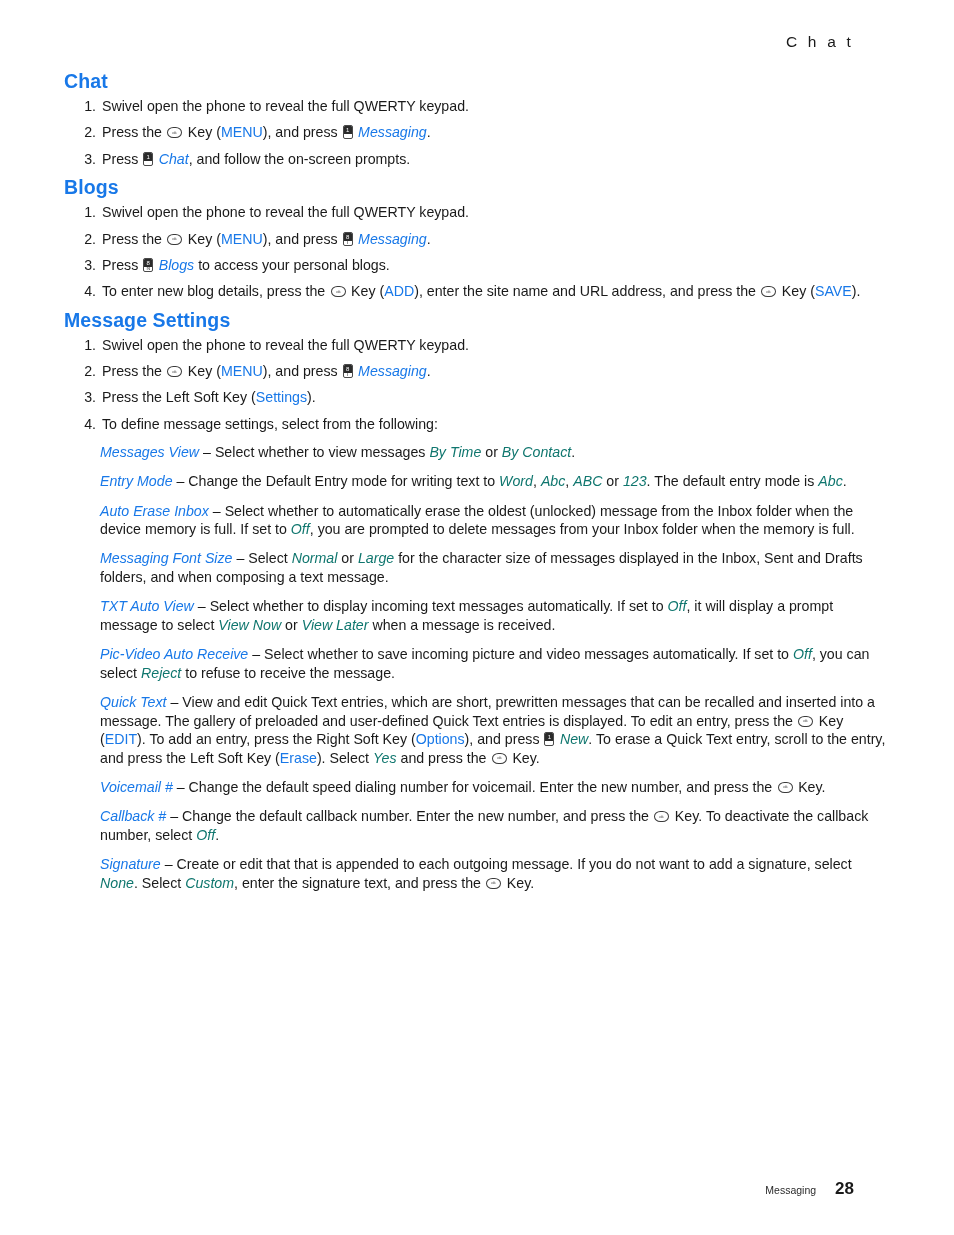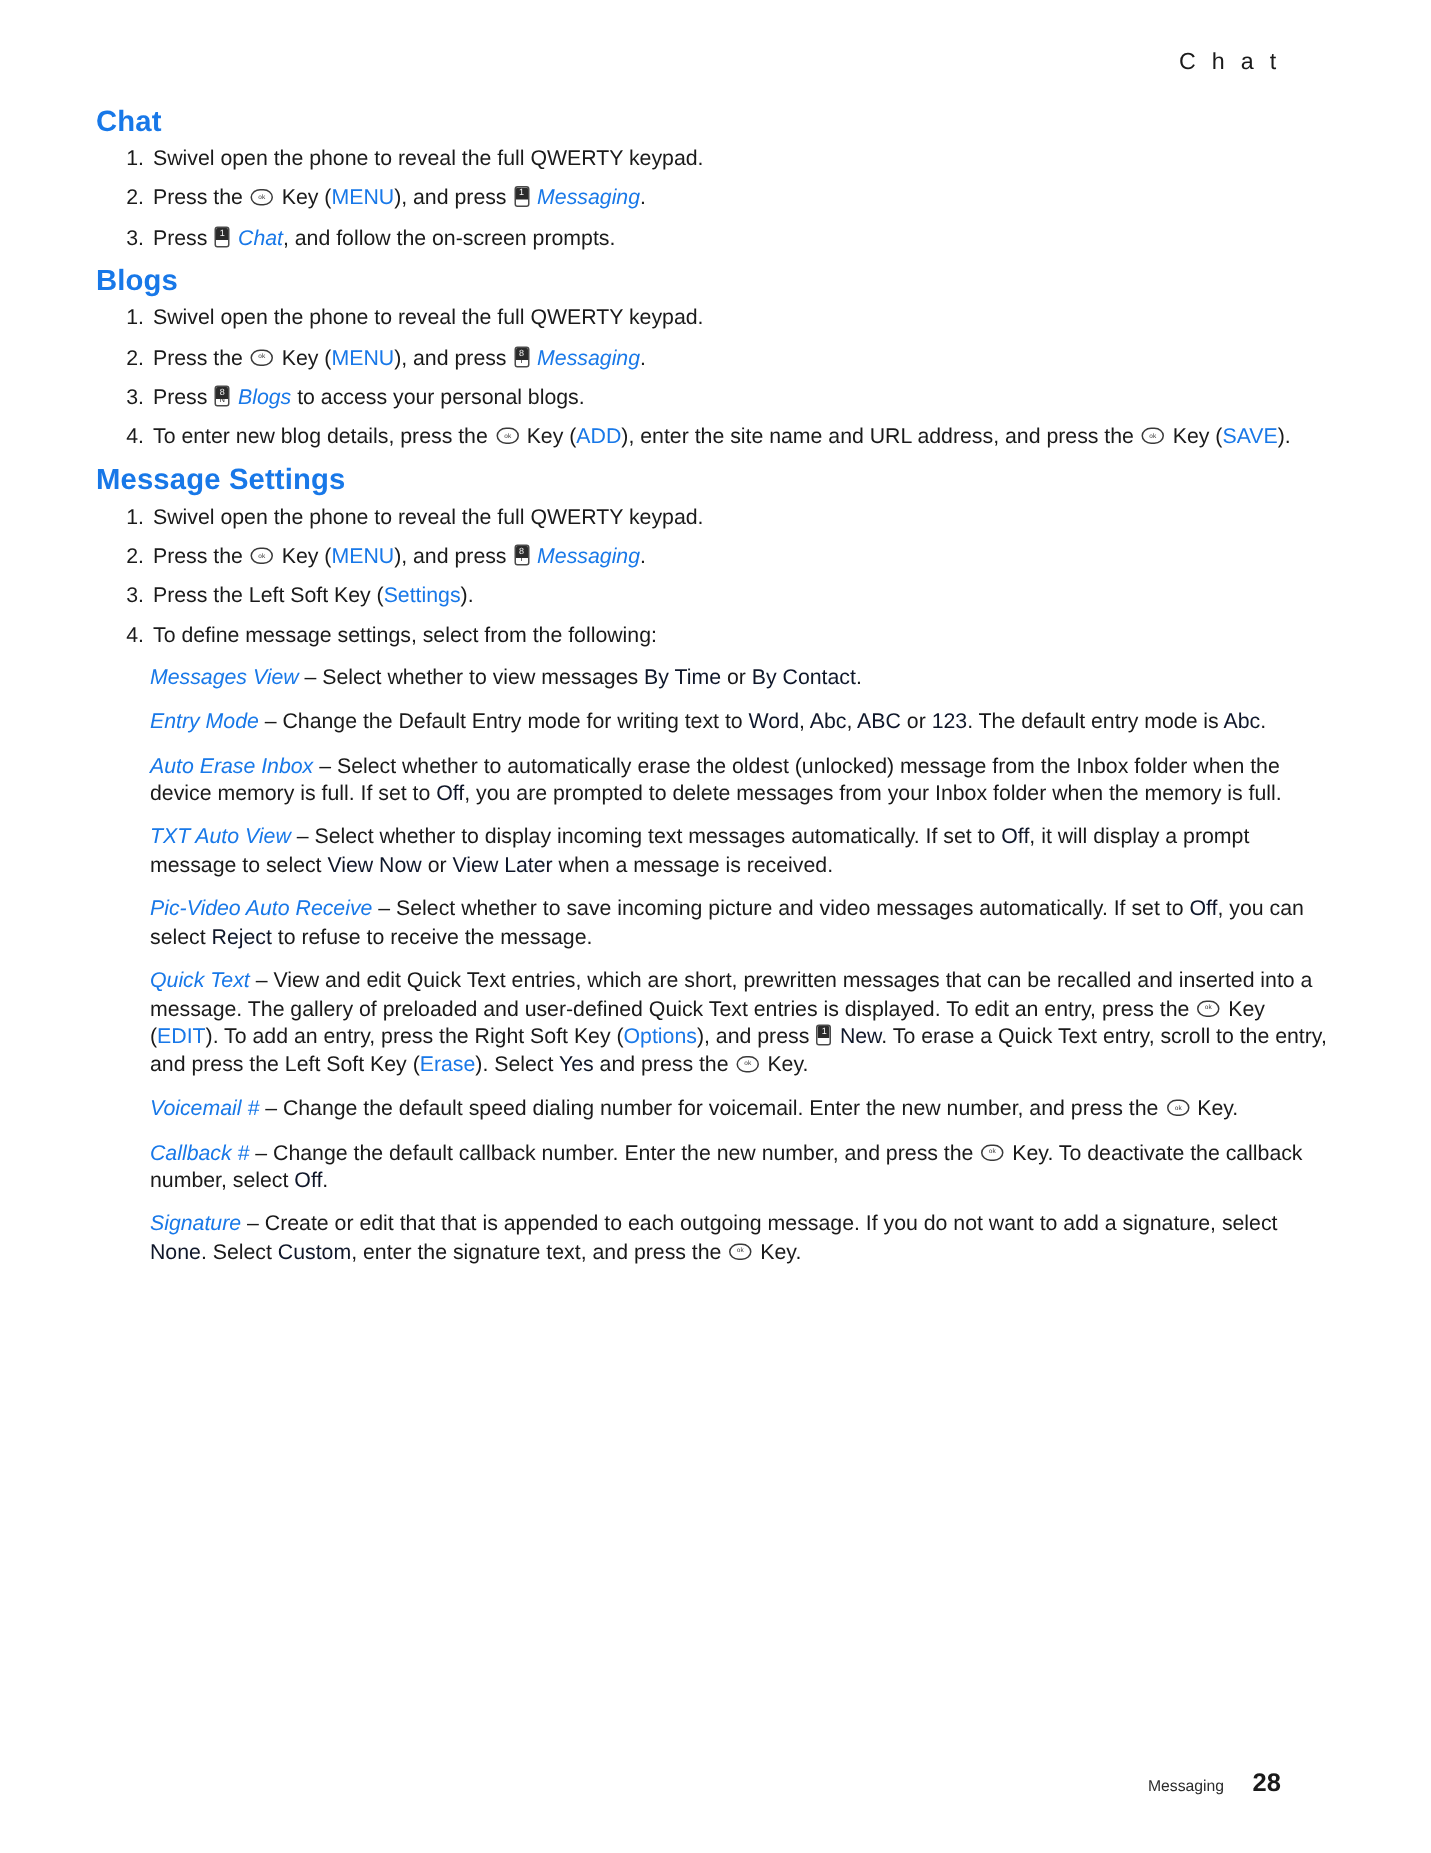--- a/index.html
+++ b/index.html
@@ -94,21 +94,22 @@
     margin-bottom: 11px;
     color: #1a1a1a;
   }
   .setting-item:last-child { margin-bottom: 0; }
 
   .term {
     color: #1878E8;
     font-style: italic;
   }
   .val {
-    color: #0f172a;
+    color: #0f766e;
+    font-style: italic;
   }
   .softkey {
     color: #1878E8;
     font-style: normal;
   }
 
   
   .ok-key {
     display: inline-block;
     width: 15px;
@@ -279,20 +280,28 @@
         <span class="val">Abc</span><span>.</span>
       </div>
 
 
       <div class="setting-item">
         <span class="term">Auto Erase Inbox</span>
         <span>– Select whether to automatically erase the oldest (unlocked) message from the Inbox folder when the device memory is full. If set to</span>
         <span class="val">Off</span><span>, you are prompted to delete messages from your Inbox folder when the memory is full.</span>
       </div>
 
+      <div class="setting-item">
+        <span class="term">Messaging Font Size</span>
+        <span>– Select</span>
+        <span class="val">Normal</span>
+        <span>or</span>
+        <span class="val">Large</span>
+        <span>for the character size of messages displayed in the Inbox, Sent and Drafts folders, and when composing a text message.</span>
+      </div>
 
       <div class="setting-item">
         <span class="term">TXT Auto View</span>
         <span>– Select whether to display incoming text messages automatically. If set to</span>
         <span class="val">Off</span><span>, it will display a prompt message to select</span>
         <span class="val">View Now</span>
         <span>or</span>
         <span class="val">View Later</span>
         <span>when a message is received.</span>
       </div>

